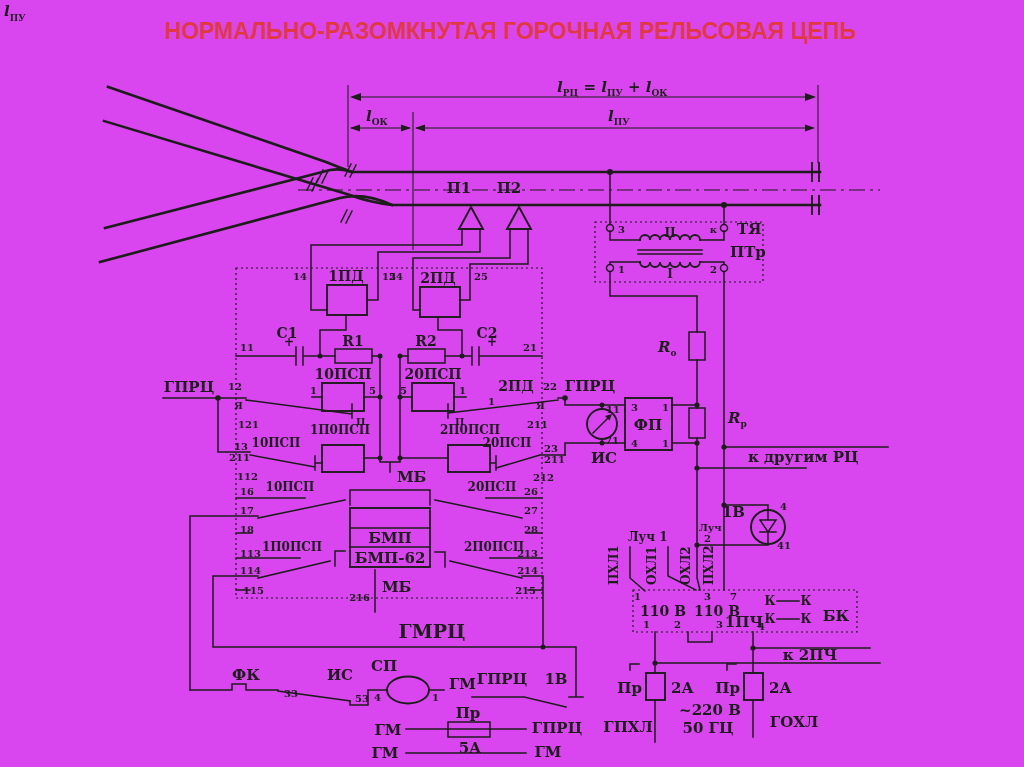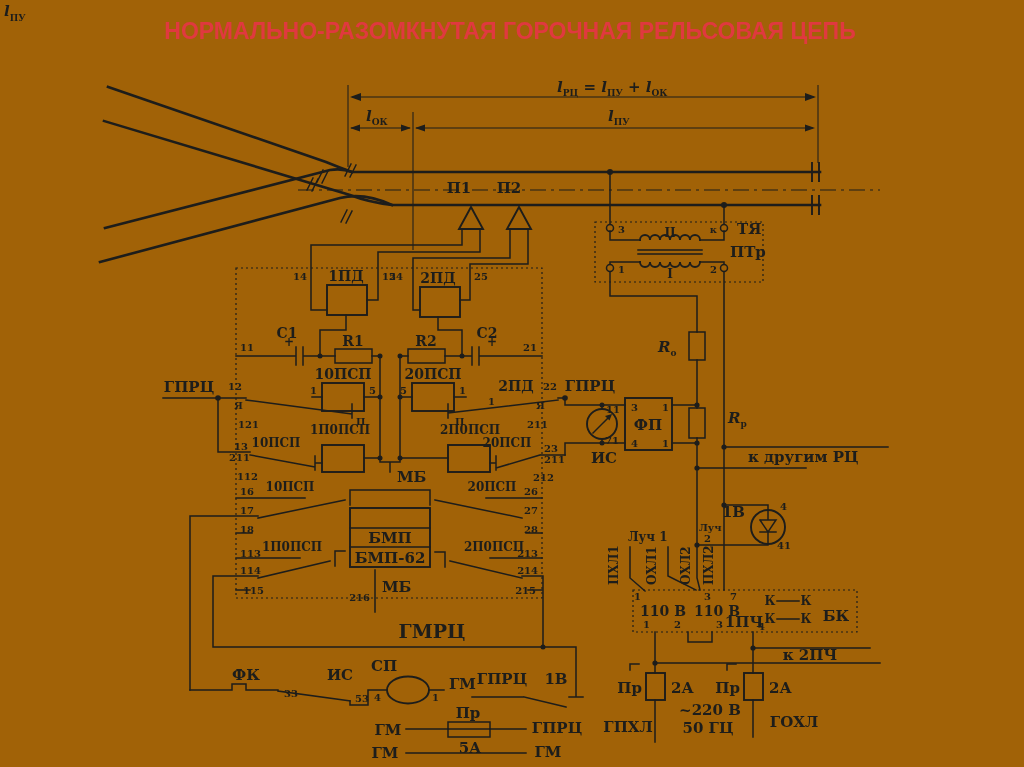--- a/index.html
+++ b/index.html
@@ -1,16 +1,16 @@
 <!DOCTYPE html>
 <html><head>
 <meta charset="utf-8">
 <style>
   html,body{margin:0;padding:0;background:#ffffff;}
-  .stage{position:relative;width:1024px;height:767px;background:#a16207;overflow:hidden;
+  .stage{position:relative;width:1024px;height:767px;background:#d946ef;overflow:hidden;
          font-family:"DejaVu Serif", serif;}
   svg{display:block}
   .w   {stroke:#1d1d1b;stroke-width:1.5;fill:none;stroke-linecap:square;stroke-linejoin:miter;}
   .w2  {stroke:#1d1d1b;stroke-width:1.9;fill:none;stroke-linecap:square;}
   .rail{stroke:#1d1d1b;stroke-width:2.6;fill:none;stroke-linecap:square;}
   .thin{stroke:#1d1d1b;stroke-width:1.05;fill:none;}
   .dotted{stroke:#1d1d1b;stroke-width:1.2;fill:none;stroke-dasharray:2 3;}
   .dashdot{stroke:#1d1d1b;stroke-width:1.1;fill:none;stroke-dasharray:16 5 3 5;}
   .fillk{fill:#1d1d1b;stroke:none;}
   .t    {font:600 14px "DejaVu Serif",serif;fill:#1d1d1b;}

